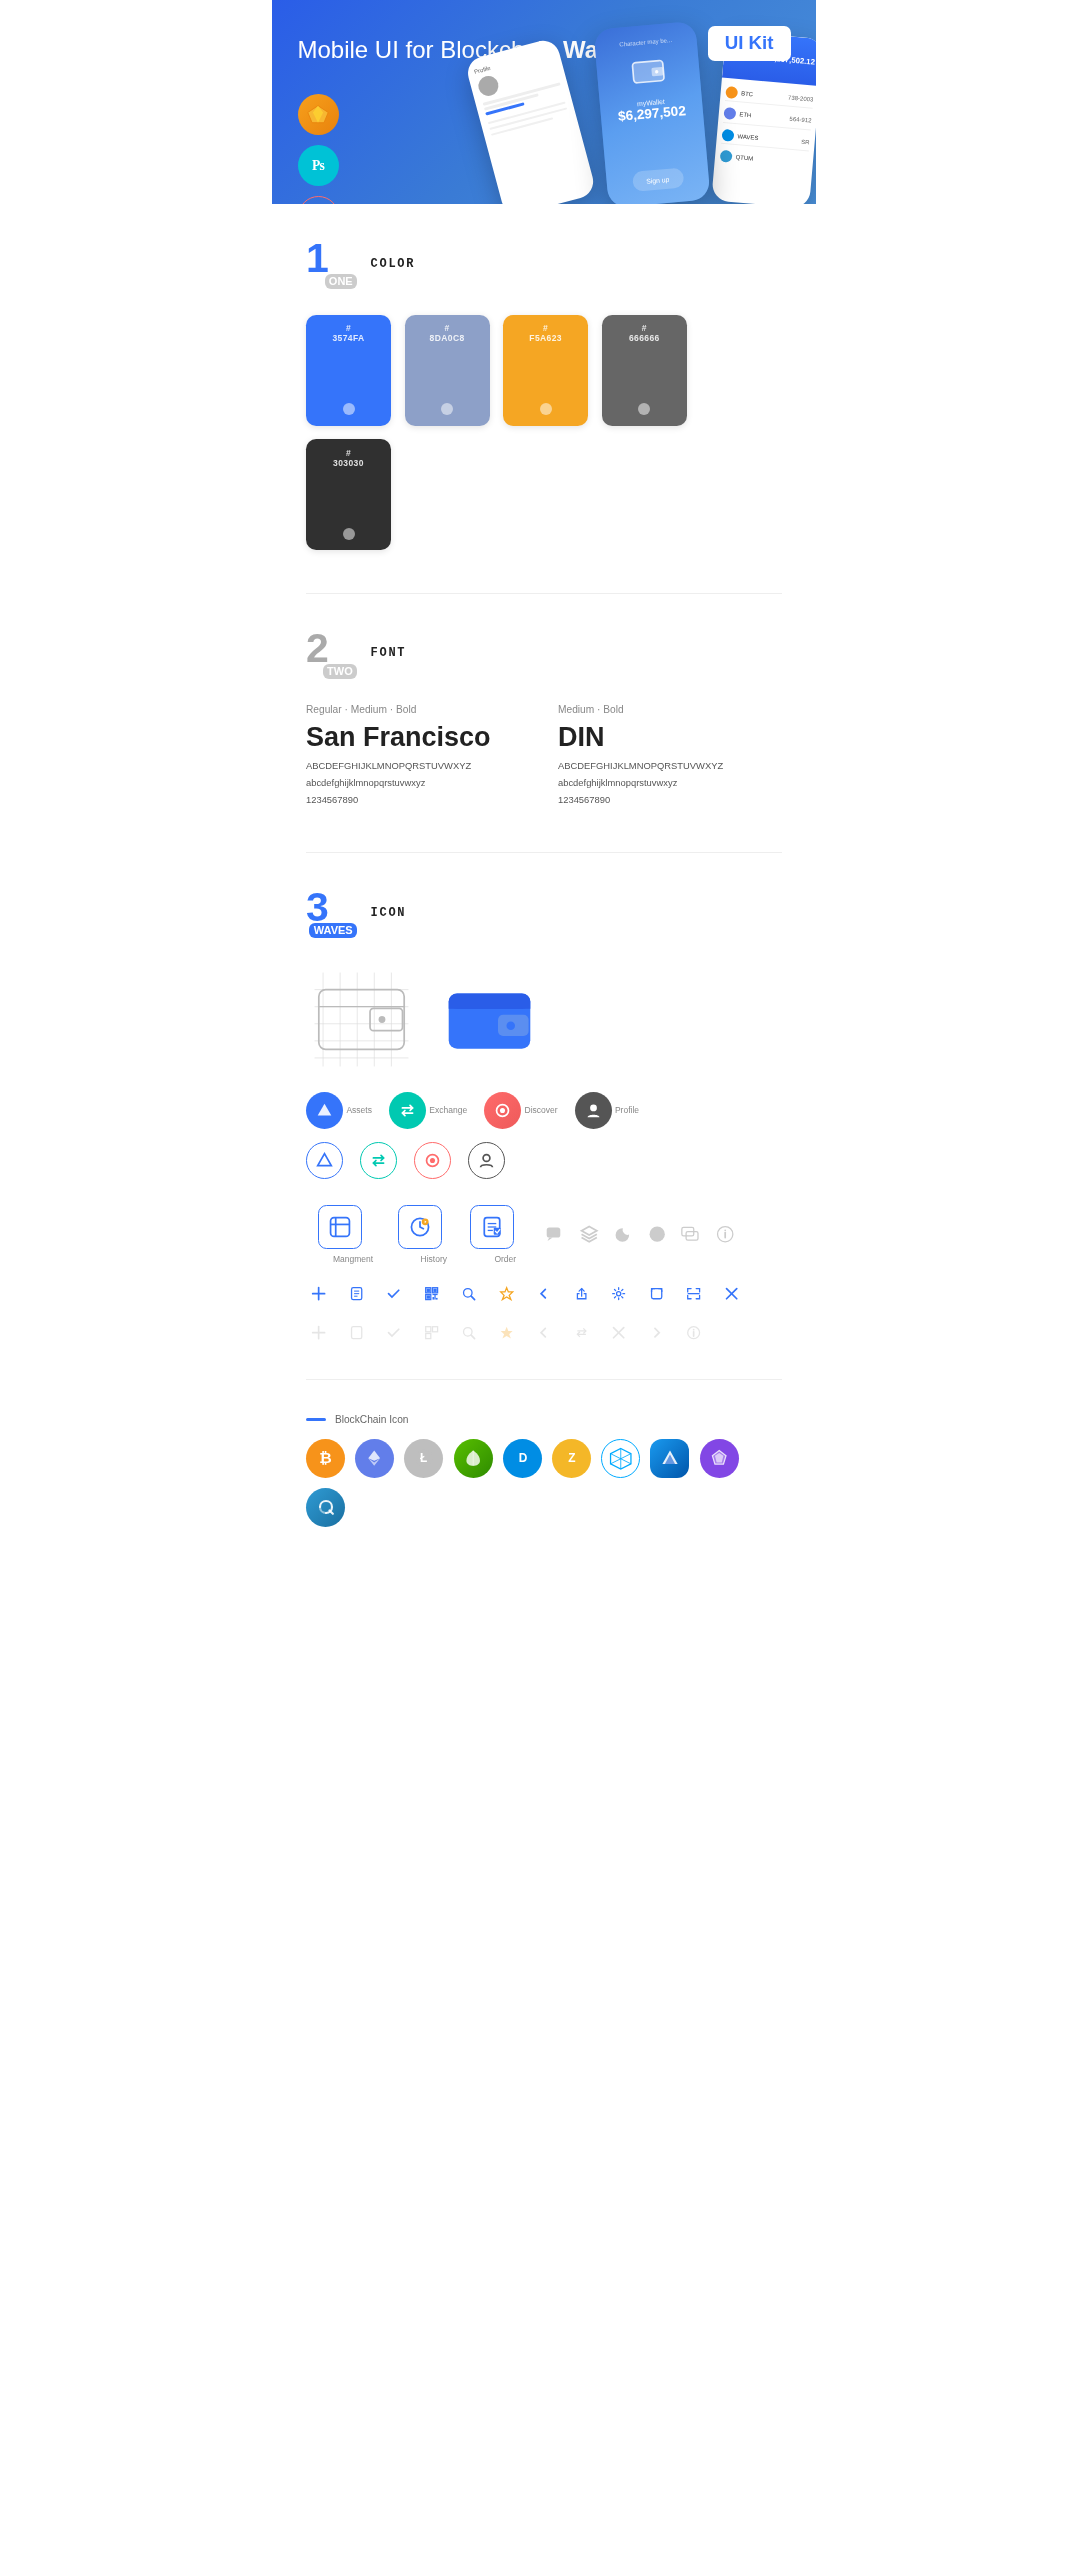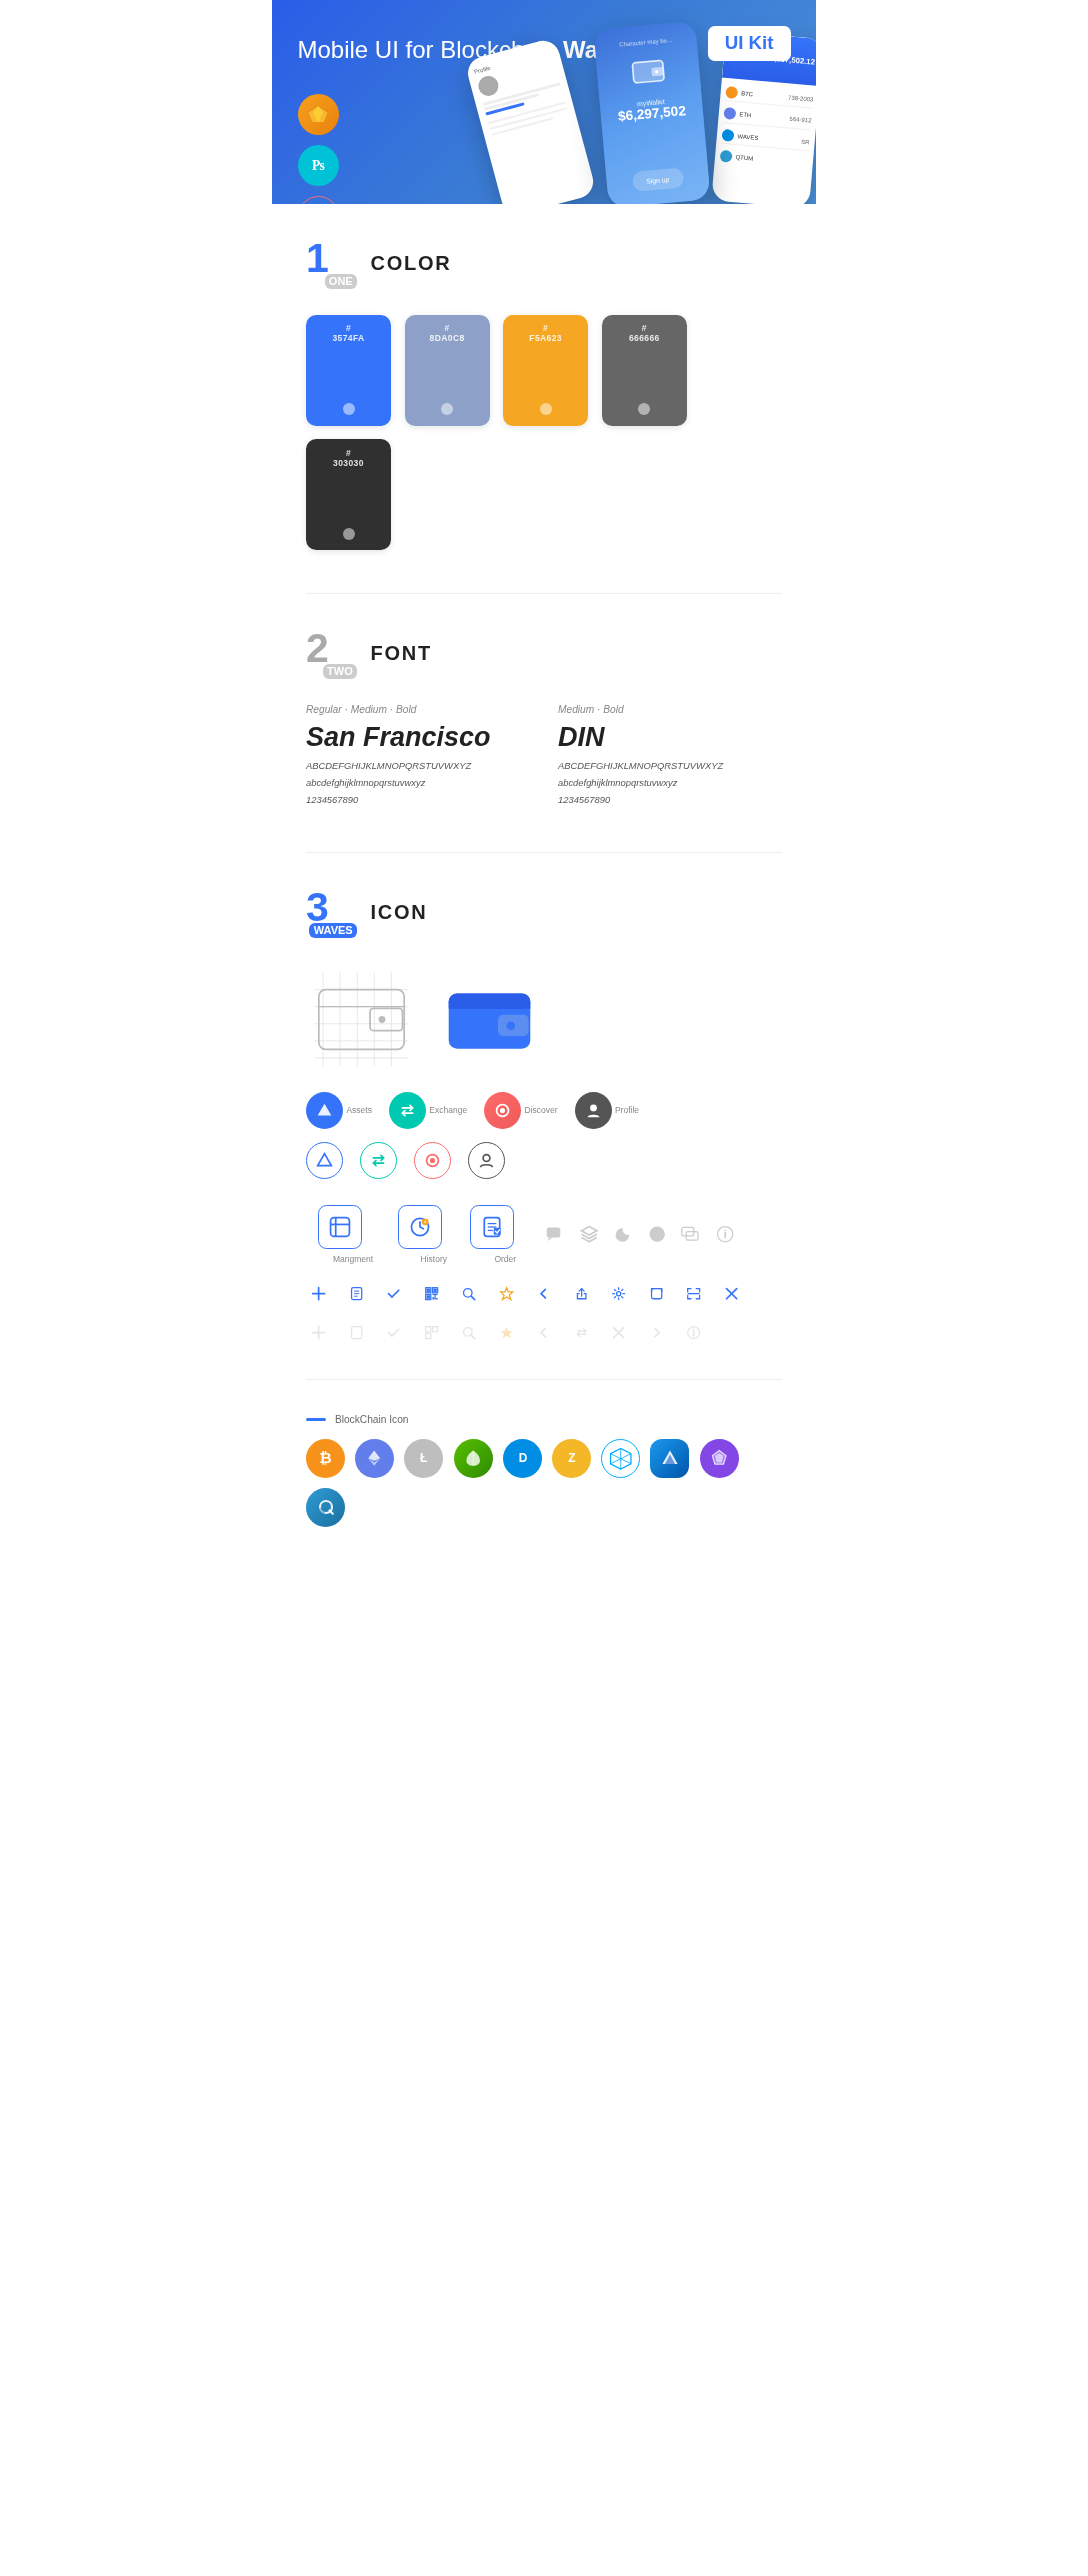--- a/index.html
+++ b/index.html
@@ -89,24 +89,25 @@
       bottom: 0;
       right: 0;
       background: #ccc;
       color: #fff;
       font-size: 11px;
       font-weight: 600;
       padding: 1.7px 4.3px;
       border-radius: 6px;
     }
     .section-title {
-      font-size: 20px;
+      font-size: 12px;
       font-weight: 700;
       color: #222;
       letter-spacing: 1.7px;
+      font-family: Liberation Mono, monospace;
     }
 
     
     .color-section { margin-bottom: 43px; }
     .color-swatches {
       display: flex;
       gap: 13.6px;
       flex-wrap: wrap;
     }
     .color-swatch {
@@ -136,21 +137,20 @@
       border-radius: 50%;
       background: rgba(255,255,255,0.5);
     }
 
     
     .font-section { margin-bottom: 43px; }
     .font-grid {
       display: grid;
       grid-template-columns: 1fr 1fr;
       gap: 28px;
-      font-style: italic;
     }
     .font-family-name {
       font-size: 27px;
       font-weight: 800;
       color: #222;
       margin: 6.8px 0 5.1px;
     }
     .font-style-label {
       font-size: 10.2px;
       color: #888;

